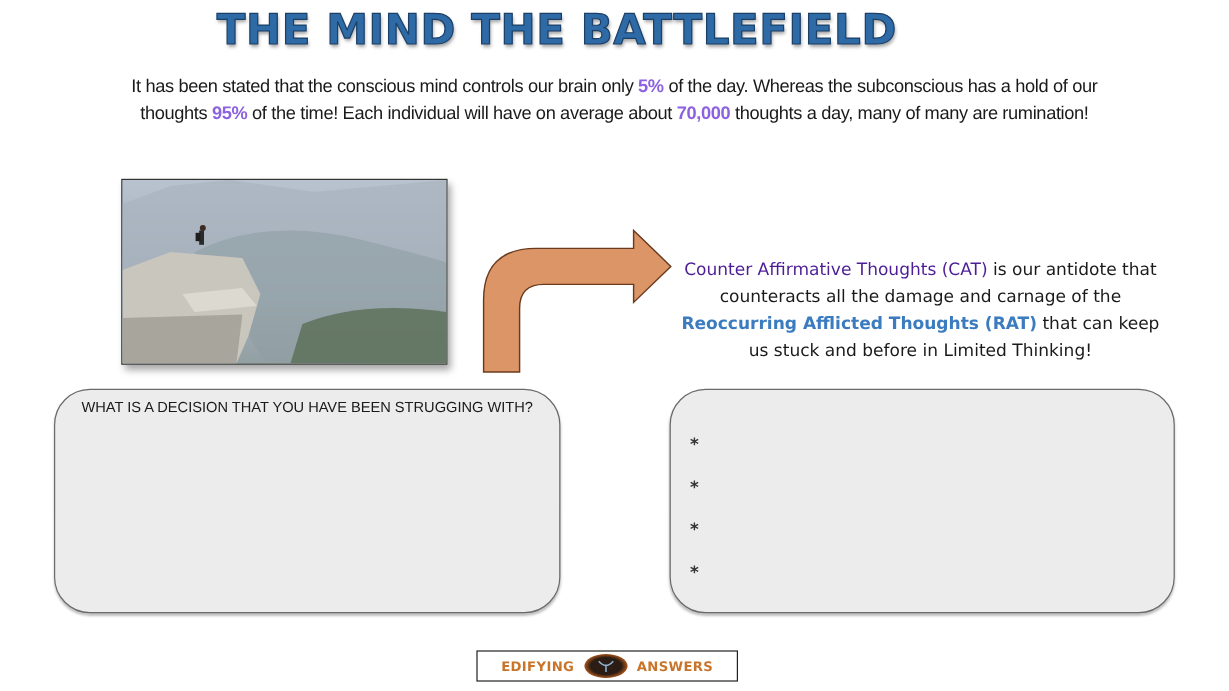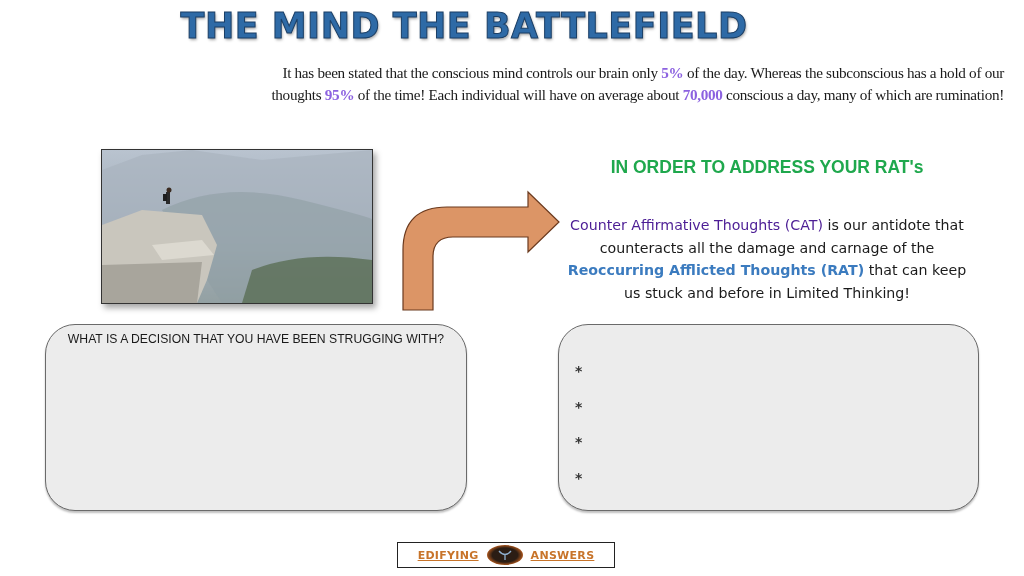--- a/index.html
+++ b/index.html
@@ -4,22 +4,22 @@
   <style>
     html, body { margin: 0; padding: 0; }
     body { width: 1024px; height: 576px; background: #ffffff; position: relative; overflow: hidden; font-family: "DejaVu Sans", sans-serif; }
     .title {
       position: absolute; left: 0; top: 6px; width: 928px; text-align: center;
       font-family: "DejaVu Sans", sans-serif; font-weight: bold; font-size: 35px; letter-spacing: 0.5px;
       color: #2e6aa6; -webkit-text-stroke: 1px #1b3f66;
       text-shadow: 1px 2px 3px rgba(0,0,0,0.35);
     }
     .intro {
-      position: absolute; left: 20px; top: 62px; width: 984px; text-align: right;
-      font-family: Liberation Serif, serif; font-size: 15.2px; line-height: 22px; color: #1a1a1a;
+      position: absolute; left: 20px; top: 62px; width: 984px; text-align: center;
+      font-family: Liberation Sans, sans-serif; font-size: 15.2px; line-height: 22px; color: #1a1a1a;
       letter-spacing: -0.3px;
     }
     .intro .hl { color: #8c62e0; font-weight: bold; }
     .intro .warn { color: #c86a28; font-weight: bold; font-size: 14.4px; }
     .photo {
       position: absolute; left: 101px; top: 149px; width: 270px; height: 153px;
       border: 1px solid #333; box-shadow: 3px 4px 6px rgba(0,0,0,0.35); overflow: hidden;
       background: linear-gradient(160deg, #7d95b0 0%, #aab7c4 30%, #8c9bab 55%, #6e8070 80%, #556b55 100%);
     }
     .arrow { position: absolute; left: 395px; top: 185px; }
@@ -43,37 +43,37 @@
       text-align: center; margin-top: 7px; font-family: "Liberation Sans", sans-serif; font-weight: normal;
       font-size: 12.2px; color: #1a1a1a;
     }
     .bullets { position: absolute; left: 16px; top: 38px; }
     .bullet { height: 35.5px; font-size: 14px; font-weight: bold; color: #333; }
     .logo {
       position: absolute; left: 397px; top: 542px; width: 216px; height: 24px;
       border: 1.5px solid #222; background: #fff; display: flex; align-items: center; justify-content: center; gap: 8px;
       font-family: "DejaVu Sans", sans-serif; font-weight: bold; font-size: 11px; color: #c8742a;
     }
-    .logo .word { text-decoration: underline; letter-spacing: 0.3px; }
+    .logo .word { letter-spacing: 0.3px; }
     .logo .emblem {
       width: 36px; height: 20px; border-radius: 50%; background: radial-gradient(ellipse at center, #2b1d14 50%, #a5531c 70%, #e8a060 100%);
       display: flex; align-items: center; justify-content: center;
     }
   </style>
 </head>
 <body>
 
 <div class="title">THE MIND THE BATTLEFIELD</div>
 
 <div class="intro">
   <div>
     <span>It has been stated that the conscious mind controls our brain only </span><span class="hl">5%</span><span> of the day. Whereas the subconscious has a hold of our</span>
   </div>
   <div>
-    <span>thoughts </span><span class="hl">95%</span><span> of the time! Each individual will have on average about </span><span class="hl">70,000</span><span> conscious a day, many of which are rumination!</span>
+    <span>thoughts </span><span class="hl">95%</span><span> of the time! Each individual will have on average about </span><span class="hl">70,000</span><span> thoughts a day, many of many are rumination!</span>
   </div>
 </div>
 
 <div class="photo">
   <svg width="270" height="153" viewBox="0 0 270 153">
     <defs>
       <linearGradient id="mtn" x1="0" y1="0" x2="0" y2="1">
         <stop offset="0" stop-color="#b9c3cf"></stop>
           <stop offset="0.6" stop-color="#9aa8b3"></stop>
           <stop offset="1" stop-color="#5f7460"></stop>
@@ -90,21 +90,20 @@
     <circle cx="67" cy="40" r="2.5" fill="#3a2a20"></circle>
     <rect x="61" y="44" width="4" height="7" fill="#1e1e1e"></rect>
   </svg>
 </div>
 
 <svg class="arrow" width="170" height="130" viewBox="0 0 170 130">
   <path d="M8 125 L8 65 Q8 22 52 22 L133 22 L133 7 L164 37 L133 67 L133 52 L58 52 Q38 52 38 72 L38 125 Z" fill="#dc9566" stroke="#6b3a1e" stroke-width="1.2"></path>
 </svg>
 
 <div class="cat-heading">
-  <div>IN ORDER TO ADDRESS YOUR RAT's</div>
 </div>
 
 <div class="cat-body">
   <span class="dark">Counter Affirmative Thoughts (CAT)</span><span> is our antidote that counteracts all the damage and carnage of the </span><span class="blue">Reoccurring Afflicted Thoughts (RAT)</span><span> that can keep us stuck and before in Limited Thinking!</span>
 </div>
 
 <div class="box left">
   <div class="box-title">WHAT IS A DECISION THAT YOU HAVE BEEN STRUGGING WITH?</div>
 </div>
 

